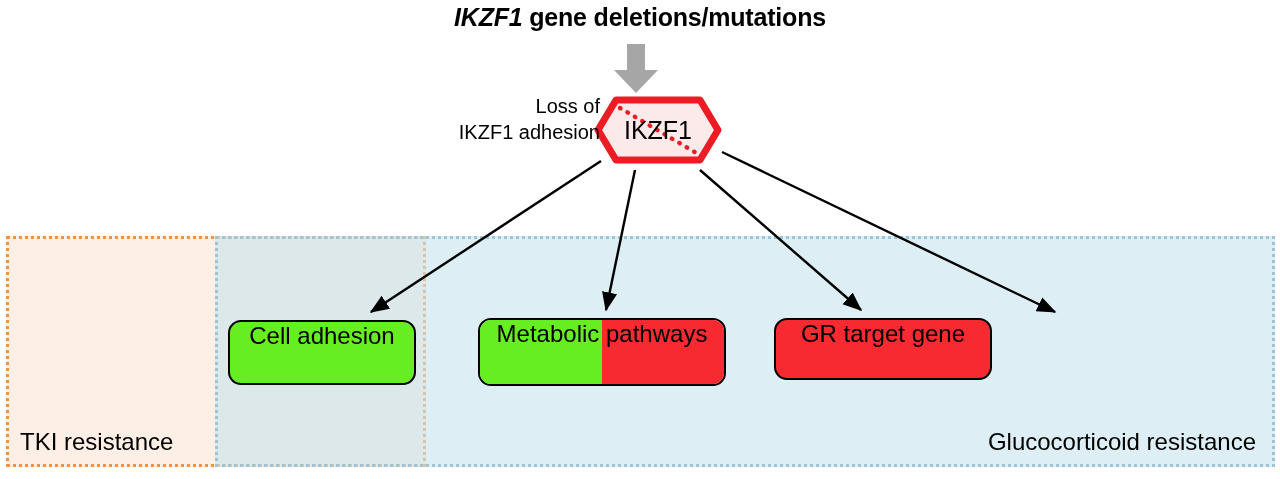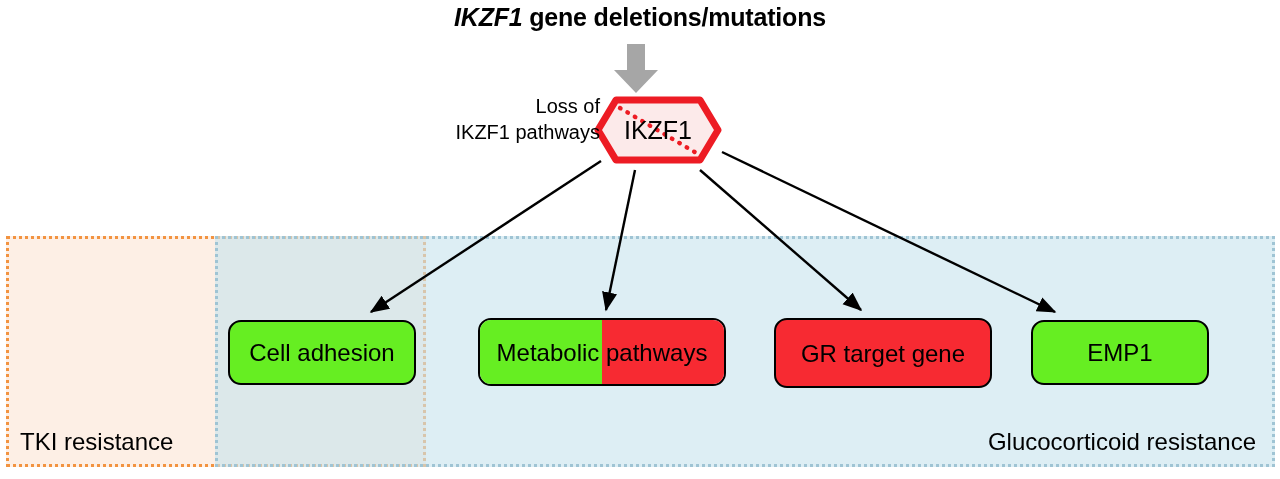--- a/index.html
+++ b/index.html
@@ -126,21 +126,21 @@
     pointer-events: none;
   }
 
   
   .pathway {
     position: absolute;
     box-sizing: border-box;
     border: 2px solid #000000;
     border-radius: 13px;
     display: flex;
-    align-items: center;
+    align-items: flex-start;
     justify-content: center;
     text-align: center;
     font-size: 24px;
     line-height: 27px;
     color: #000000;
     overflow: hidden;
   }
   .pathway .txt {
     position: relative;
     z-index: 2;
@@ -155,21 +155,21 @@
     position: absolute;
     top: 0;
     bottom: 0;
     z-index: 1;
   }
   .split .half-left  { left: 0;  right: 50%; background: #66EE22; }
   .split .half-right { left: 50%; right: 0;  background: #F72A32; }
 
   #box-cell-adhesion   { left: 228px; top: 320px; width: 188px; height: 65px; }
   #box-metabolic       { left: 478px; top: 318px; width: 248px; height: 68px; }
-  #box-gr-target       { left: 774px; top: 318px; width: 218px; height: 70px; }
+  #box-gr-target       { left: 774px; top: 318px; width: 218px; height: 62px; }
   #box-emp1            { left: 1031px; top: 320px; width: 178px; height: 65px; }
 </style>
 </head>
 <body>
 
 <div id="figure">
 
   <div id="title">
     <span class="gene">IKZF1</span><span> gene deletions/mutations</span>
   </div>
@@ -200,36 +200,33 @@
   </svg>
 
   <svg id="ikzf1-node" viewBox="0 0 128 68">
     <polygon points="22,4 106,4 124,34 106,64 22,64 4,34" fill="#FCEAEA" stroke="#ED1C24" stroke-width="7" stroke-linejoin="round"></polygon>
     <line x1="26" y1="12" x2="104" y2="58" stroke="#ED1C24" stroke-width="4.4" stroke-linecap="round" stroke-dasharray="0.6 8"></line>
   </svg>
   <div id="ikzf1-label">IKZF1</div>
 
   <div id="loss-label">
     <div>Loss of</div>
-    <div>IKZF1 pathways</div>
+    <div>IKZF1 adhesion</div>
   </div>
 
   <div class="pathway fill-green" id="box-cell-adhesion">
     <span class="txt">Cell adhesion</span>
   </div>
 
   <div class="pathway split" id="box-metabolic">
     <div class="half half-left"></div>
     <div class="half half-right"></div>
     <span class="txt">Metabolic pathways</span>
   </div>
 
   <div class="pathway fill-red" id="box-gr-target">
     <span class="txt">
       <span>GR target gene</span><br>
     </span>
   </div>
 
-  <div class="pathway fill-green" id="box-emp1">
-    <span class="txt">EMP1</span>
-  </div>
 
 </div>
 
 </body></html>

